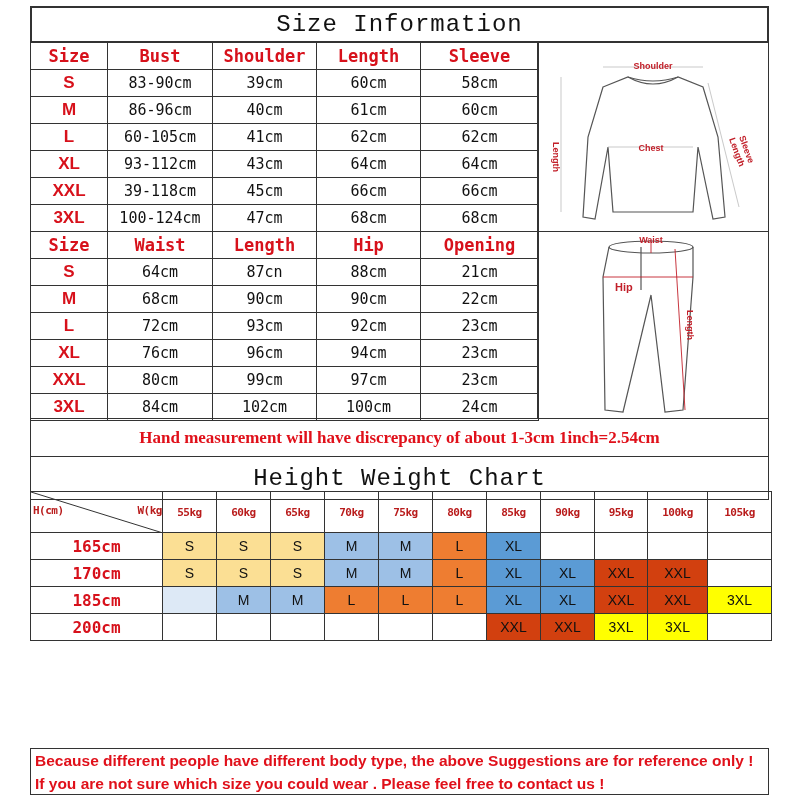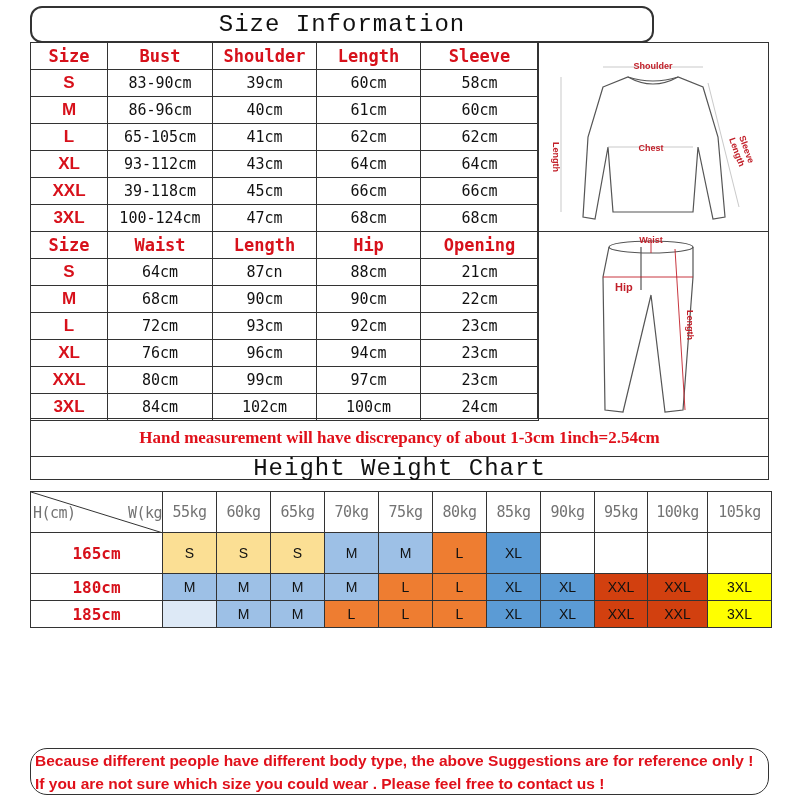--- a/index.html
+++ b/index.html
@@ -6,30 +6,30 @@
   body { width:800px; height:800px; position:relative; overflow:hidden; font-family:"Liberation Mono", monospace; }
   .abs { position:absolute; box-sizing:border-box; }
   .frame { border:2px solid #333; }
   .title { font-family:"Liberation Mono", monospace; font-size:24px; color:#111; letter-spacing:1px; display:flex; align-items:center; justify-content:center; }
   table { border-collapse:collapse; table-layout:fixed; }
   td { border:1.5px solid #333; text-align:center; vertical-align:middle; padding:0; overflow:hidden; white-space:nowrap; }
   .hdr { color:#d7111b; font-family:"DejaVu Sans Mono", monospace; font-weight:bold; font-size:17px; }
   .sz { color:#d7111b; font-family:"Liberation Sans", sans-serif; font-weight:bold; font-size:17px; }
   .val { color:#111; font-family:"DejaVu Sans Mono", monospace; font-size:15px; }
   .note { color:#e0101a; font-family:"Liberation Serif", serif; font-weight:bold; font-size:17px; display:flex; align-items:center; justify-content:center; }
-  .hw-hdr { color:#737373; font-family:"DejaVu Sans Mono", monospace; font-weight:normal; font-size:15px; letter-spacing:-0.5px; }
+  .hw-hdr { color:#b91c1c; font-family:"DejaVu Sans Mono", monospace; font-weight:bold; font-size:11px; letter-spacing:-0.5px; }
   .hw-rowlbl { color:#d7111b; font-family:"DejaVu Sans Mono", monospace; font-weight:bold; font-size:16px; }
   .hw-cell { color:#111; font-family:"Liberation Sans", sans-serif; font-size:14px; }
-  .footer { color:#e0101a; font-family:"Liberation Sans", sans-serif; font-size:15.5px; font-weight:bold; line-height:23px; padding:0 4px;border-radius:17px; }
+  .footer { color:#e0101a; font-family:"Liberation Sans", sans-serif; font-size:15.5px; font-weight:bold; line-height:23px; padding:0 4px; }
   .illus { border:1.5px solid #333; display:flex; align-items:center; justify-content:center; }
 </style>
 </head>
 <body>
 
-<div class="abs frame title" style="left:30px; top:6px; width:624px; height:37px;border-radius:12px;">
+<div class="abs frame title" style="left:30px; top:6px; width:739px; height:37px;">
   <span>Size Information</span>
 </div>
 
 <table class="abs" style="left:30px; top:42px; width:508px;">
   <colgroup>
       <col style="width:77px">
       <col style="width:105px">
       <col style="width:104px">
       <col style="width:104px">
       <col style="width:118px">
@@ -51,21 +51,21 @@
       </tr>
       <tr style="height:27px">
         <td class="sz">M</td>
         <td class="val">86-96cm</td>
         <td class="val">40cm</td>
         <td class="val">61cm</td>
         <td class="val">60cm</td>
       </tr>
       <tr style="height:27px">
         <td class="sz">L</td>
-        <td class="val">65-105cm</td>
+        <td class="val">60-105cm</td>
         <td class="val">41cm</td>
         <td class="val">62cm</td>
         <td class="val">62cm</td>
       </tr>
       <tr style="height:27px">
         <td class="sz">XL</td>
         <td class="val">93-112cm</td>
         <td class="val">43cm</td>
         <td class="val">64cm</td>
         <td class="val">64cm</td>
@@ -183,21 +183,21 @@
     <text x="108" y="8" text-anchor="middle" font-family="Liberation Sans, sans-serif" font-size="9" font-weight="bold" fill="#c2202a">Waist</text>
     <text x="72" y="56" font-family="Liberation Sans, sans-serif" font-size="11" font-weight="bold" fill="#c2202a">Hip</text>
     <text x="144" y="75" font-family="Liberation Sans, sans-serif" font-size="9" font-weight="bold" fill="#c2202a" transform="rotate(90 144 75)">Length</text>
   </svg>
 </div>
 
 <div class="abs frame note" style="left:30px; top:418px; width:739px; height:39px; border-width:1.5px;">
   <span>Hand measurement will have discrepancy of about 1-3cm  1inch=2.54cm</span>
 </div>
 
-<div class="abs frame title" style="left:30px; top:456px; width:739px; height:24px; border-width:1.5px;">
+<div class="abs frame title" style="left:30px; top:456px; width:739px; height:44px; border-width:1.5px;">
   <span>Height Weight Chart</span>
 </div>
 
 <table class="abs" style="left:30px; top:491px; width:739px;">
   <colgroup id="hw-cols">
       <col style="width:132px">
       <col style="width:54px">
       <col style="width:54px">
       <col style="width:54px">
       <col style="width:54px">
@@ -225,60 +225,74 @@
         <td class="hw-hdr">75kg</td>
         <td class="hw-hdr">80kg</td>
         <td class="hw-hdr">85kg</td>
         <td class="hw-hdr">90kg</td>
         <td class="hw-hdr">95kg</td>
         <td class="hw-hdr">100kg</td>
         <td class="hw-hdr">105kg</td>
       </tr>
   </thead>
   <tbody id="hw-body">
-      <tr style="height:41px">
+      <tr style="height:27px">
         <td class="hw-rowlbl">165cm</td>
         <td class="hw-cell" style="background: rgb(251, 223, 148);">S</td>
         <td class="hw-cell" style="background: rgb(251, 223, 148);">S</td>
         <td class="hw-cell" style="background: rgb(251, 223, 148);">S</td>
         <td class="hw-cell" style="background: rgb(157, 192, 230);">M</td>
         <td class="hw-cell" style="background: rgb(157, 192, 230);">M</td>
         <td class="hw-cell" style="background: rgb(238, 125, 49);">L</td>
         <td class="hw-cell" style="background: rgb(91, 155, 213);">XL</td>
         <td class="hw-cell"></td>
         <td class="hw-cell"></td>
         <td class="hw-cell"></td>
         <td class="hw-cell"></td>
       </tr>
       <tr style="height:27px">
-        <td class="hw-rowlbl">180cm</td>
-        <td class="hw-cell" style="background: rgb(157, 192, 230);">M</td>
-        <td class="hw-cell" style="background: rgb(157, 192, 230);">M</td>
-        <td class="hw-cell" style="background: rgb(157, 192, 230);">M</td>
-        <td class="hw-cell" style="background: rgb(157, 192, 230);">M</td>
-        <td class="hw-cell" style="background: rgb(238, 125, 49);">L</td>
-        <td class="hw-cell" style="background: rgb(238, 125, 49);">L</td>
-        <td class="hw-cell" style="background: rgb(91, 155, 213);">XL</td>
-        <td class="hw-cell" style="background: rgb(91, 155, 213);">XL</td>
-        <td class="hw-cell" style="background: rgb(210, 64, 15);">XXL</td>
-        <td class="hw-cell" style="background: rgb(210, 64, 15);">XXL</td>
-        <td class="hw-cell" style="background: rgb(255, 255, 0);">3XL</td>
+        <td class="hw-rowlbl">170cm</td>
+        <td class="hw-cell" style="background: rgb(251, 223, 148);">S</td>
+        <td class="hw-cell" style="background: rgb(251, 223, 148);">S</td>
+        <td class="hw-cell" style="background: rgb(251, 223, 148);">S</td>
+        <td class="hw-cell" style="background: rgb(157, 192, 230);">M</td>
+        <td class="hw-cell" style="background: rgb(157, 192, 230);">M</td>
+        <td class="hw-cell" style="background: rgb(238, 125, 49);">L</td>
+        <td class="hw-cell" style="background: rgb(91, 155, 213);">XL</td>
+        <td class="hw-cell" style="background: rgb(91, 155, 213);">XL</td>
+        <td class="hw-cell" style="background: rgb(210, 64, 15);">XXL</td>
+        <td class="hw-cell" style="background: rgb(210, 64, 15);">XXL</td>
+        <td class="hw-cell"></td>
       </tr>
       <tr style="height:27px">
         <td class="hw-rowlbl">185cm</td>
         <td class="hw-cell" style="background: rgb(221, 233, 246);"></td>
         <td class="hw-cell" style="background: rgb(157, 192, 230);">M</td>
         <td class="hw-cell" style="background: rgb(157, 192, 230);">M</td>
         <td class="hw-cell" style="background: rgb(238, 125, 49);">L</td>
         <td class="hw-cell" style="background: rgb(238, 125, 49);">L</td>
         <td class="hw-cell" style="background: rgb(238, 125, 49);">L</td>
         <td class="hw-cell" style="background: rgb(91, 155, 213);">XL</td>
         <td class="hw-cell" style="background: rgb(91, 155, 213);">XL</td>
         <td class="hw-cell" style="background: rgb(210, 64, 15);">XXL</td>
         <td class="hw-cell" style="background: rgb(210, 64, 15);">XXL</td>
         <td class="hw-cell" style="background: rgb(255, 255, 0);">3XL</td>
       </tr>
+      <tr style="height:27px">
+        <td class="hw-rowlbl">200cm</td>
+        <td class="hw-cell"></td>
+        <td class="hw-cell"></td>
+        <td class="hw-cell"></td>
+        <td class="hw-cell"></td>
+        <td class="hw-cell"></td>
+        <td class="hw-cell"></td>
+        <td class="hw-cell" style="background: rgb(210, 64, 15);">XXL</td>
+        <td class="hw-cell" style="background: rgb(210, 64, 15);">XXL</td>
+        <td class="hw-cell" style="background: rgb(255, 255, 0);">3XL</td>
+        <td class="hw-cell" style="background: rgb(255, 255, 0);">3XL</td>
+        <td class="hw-cell"></td>
+      </tr>
     </tbody>
 </table>
 
 <div class="abs frame footer" style="left:30px; top:748px; width:739px; height:47px; border-width:1.5px;">
   <span>Because different people have different body type, the above Suggestions are for reference only ! If you are not sure which size you could wear . Please feel free to contact us !</span>
 </div>
 
 </body></html>

